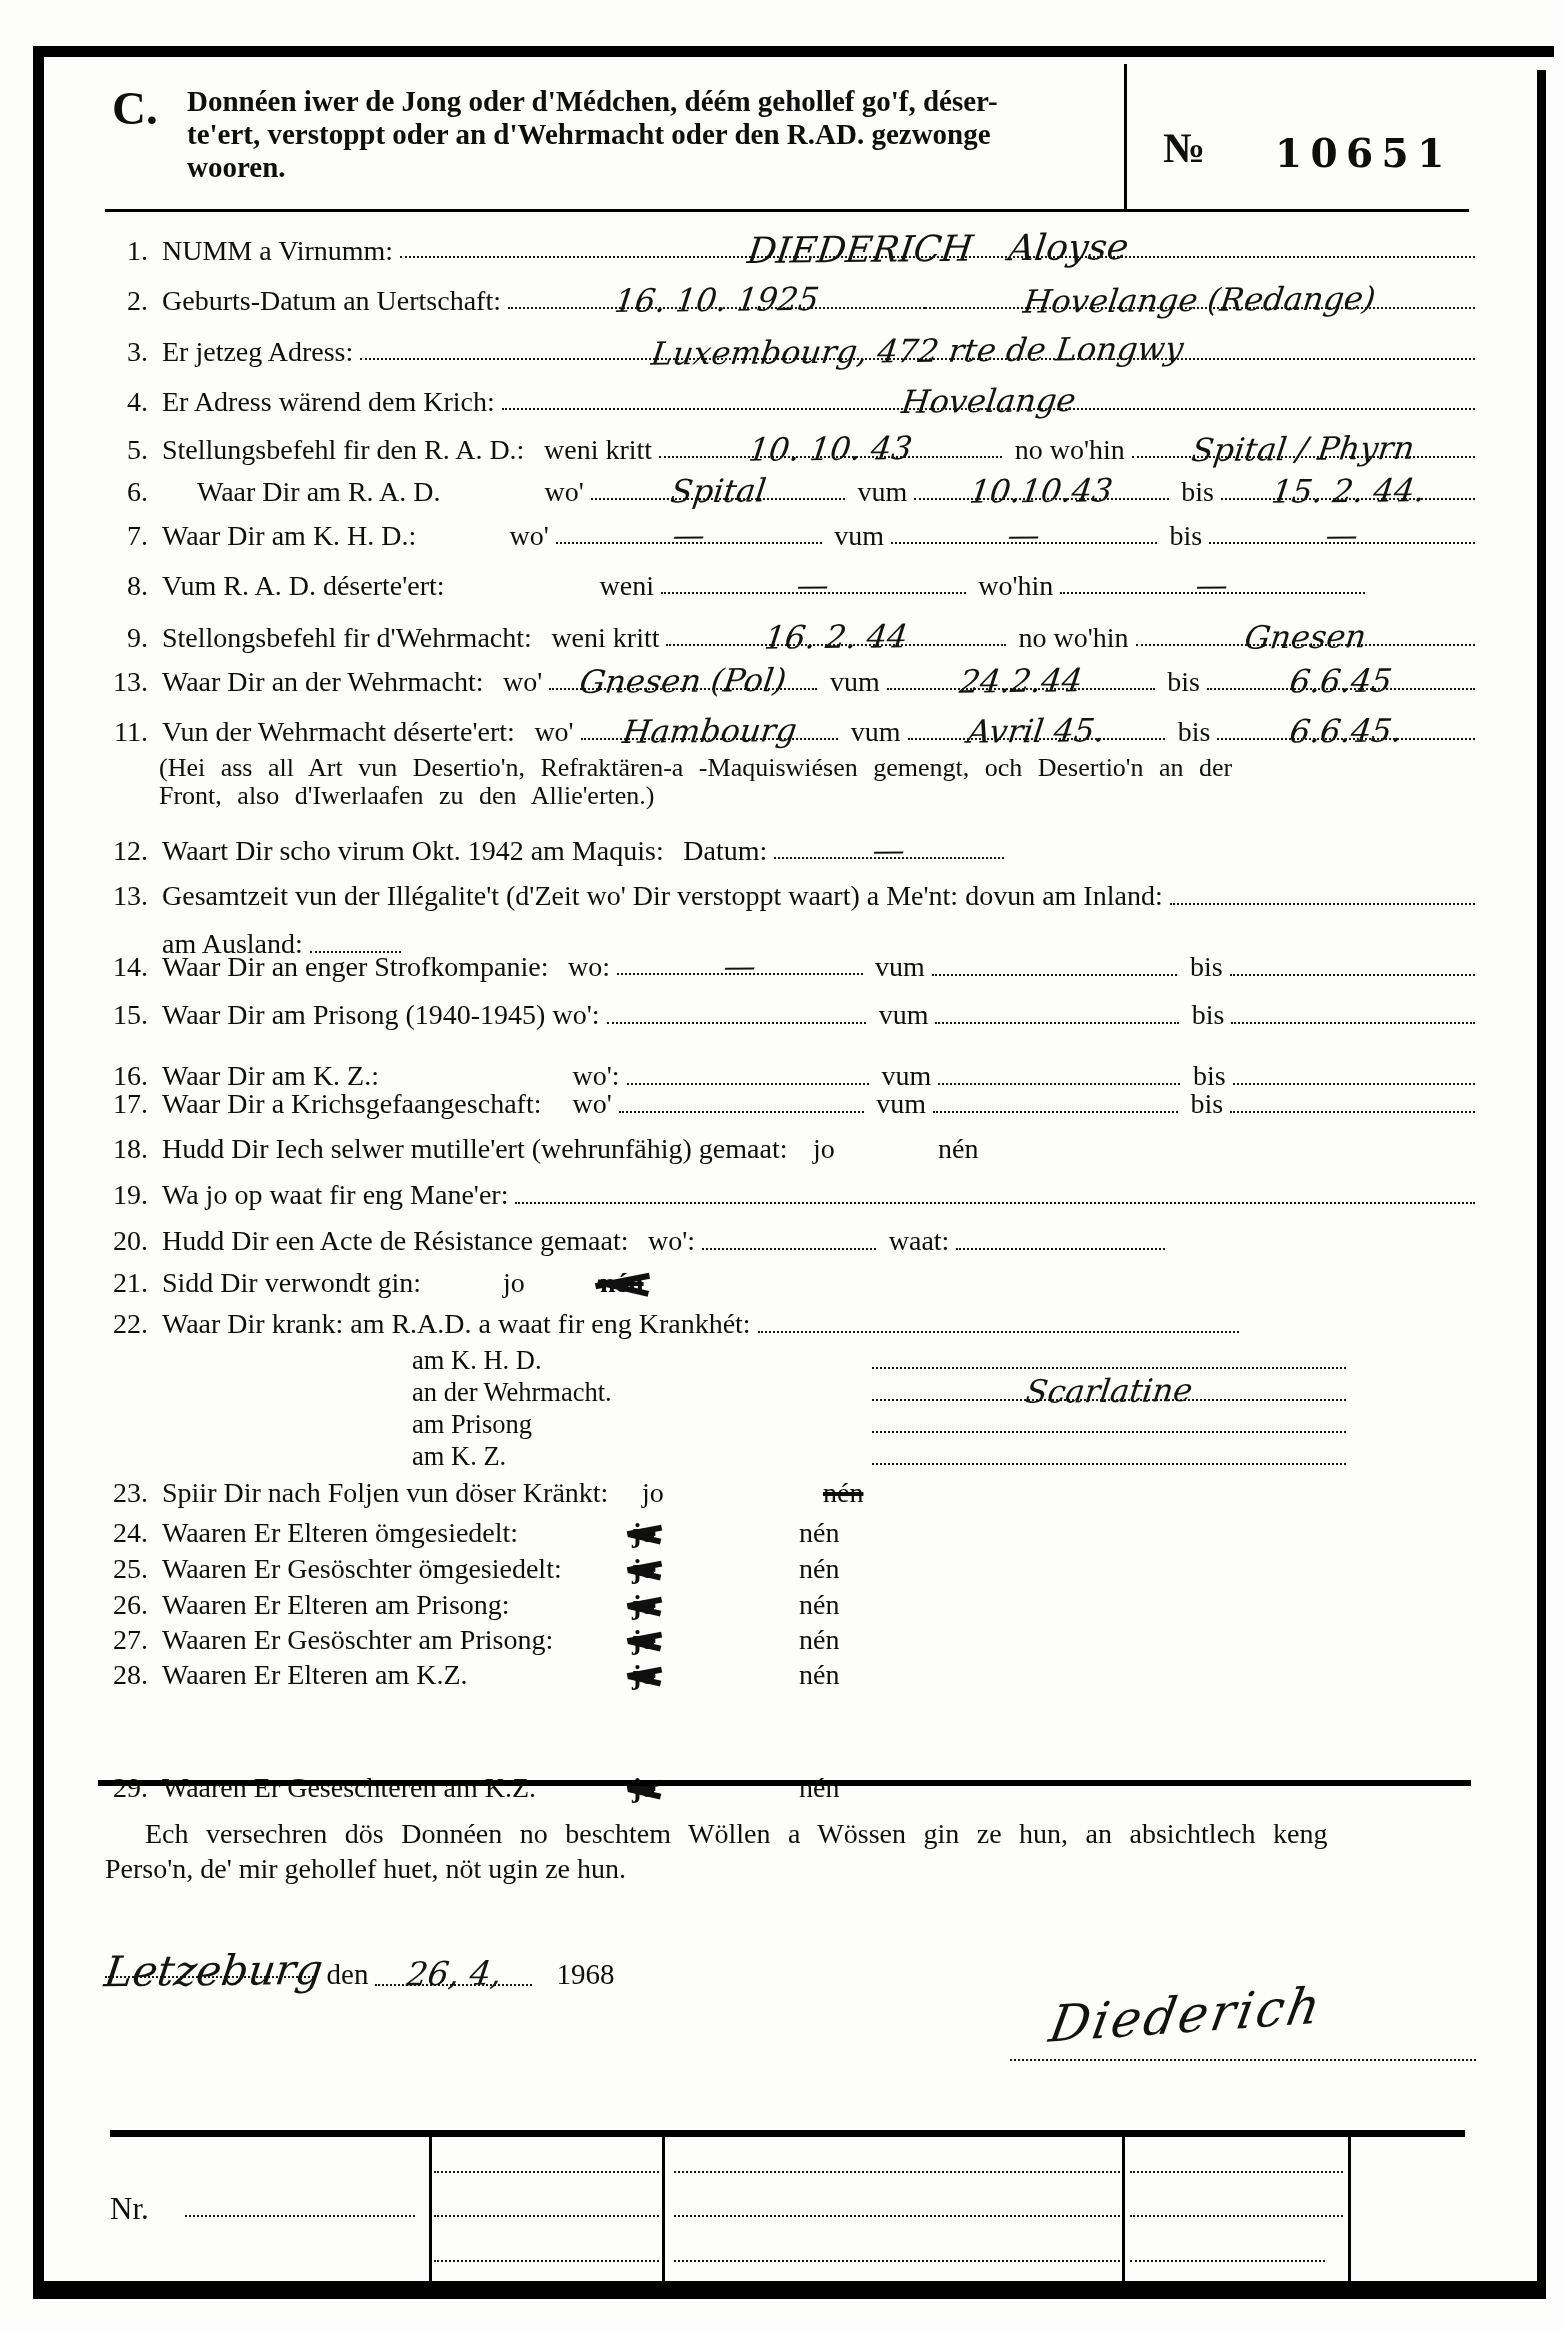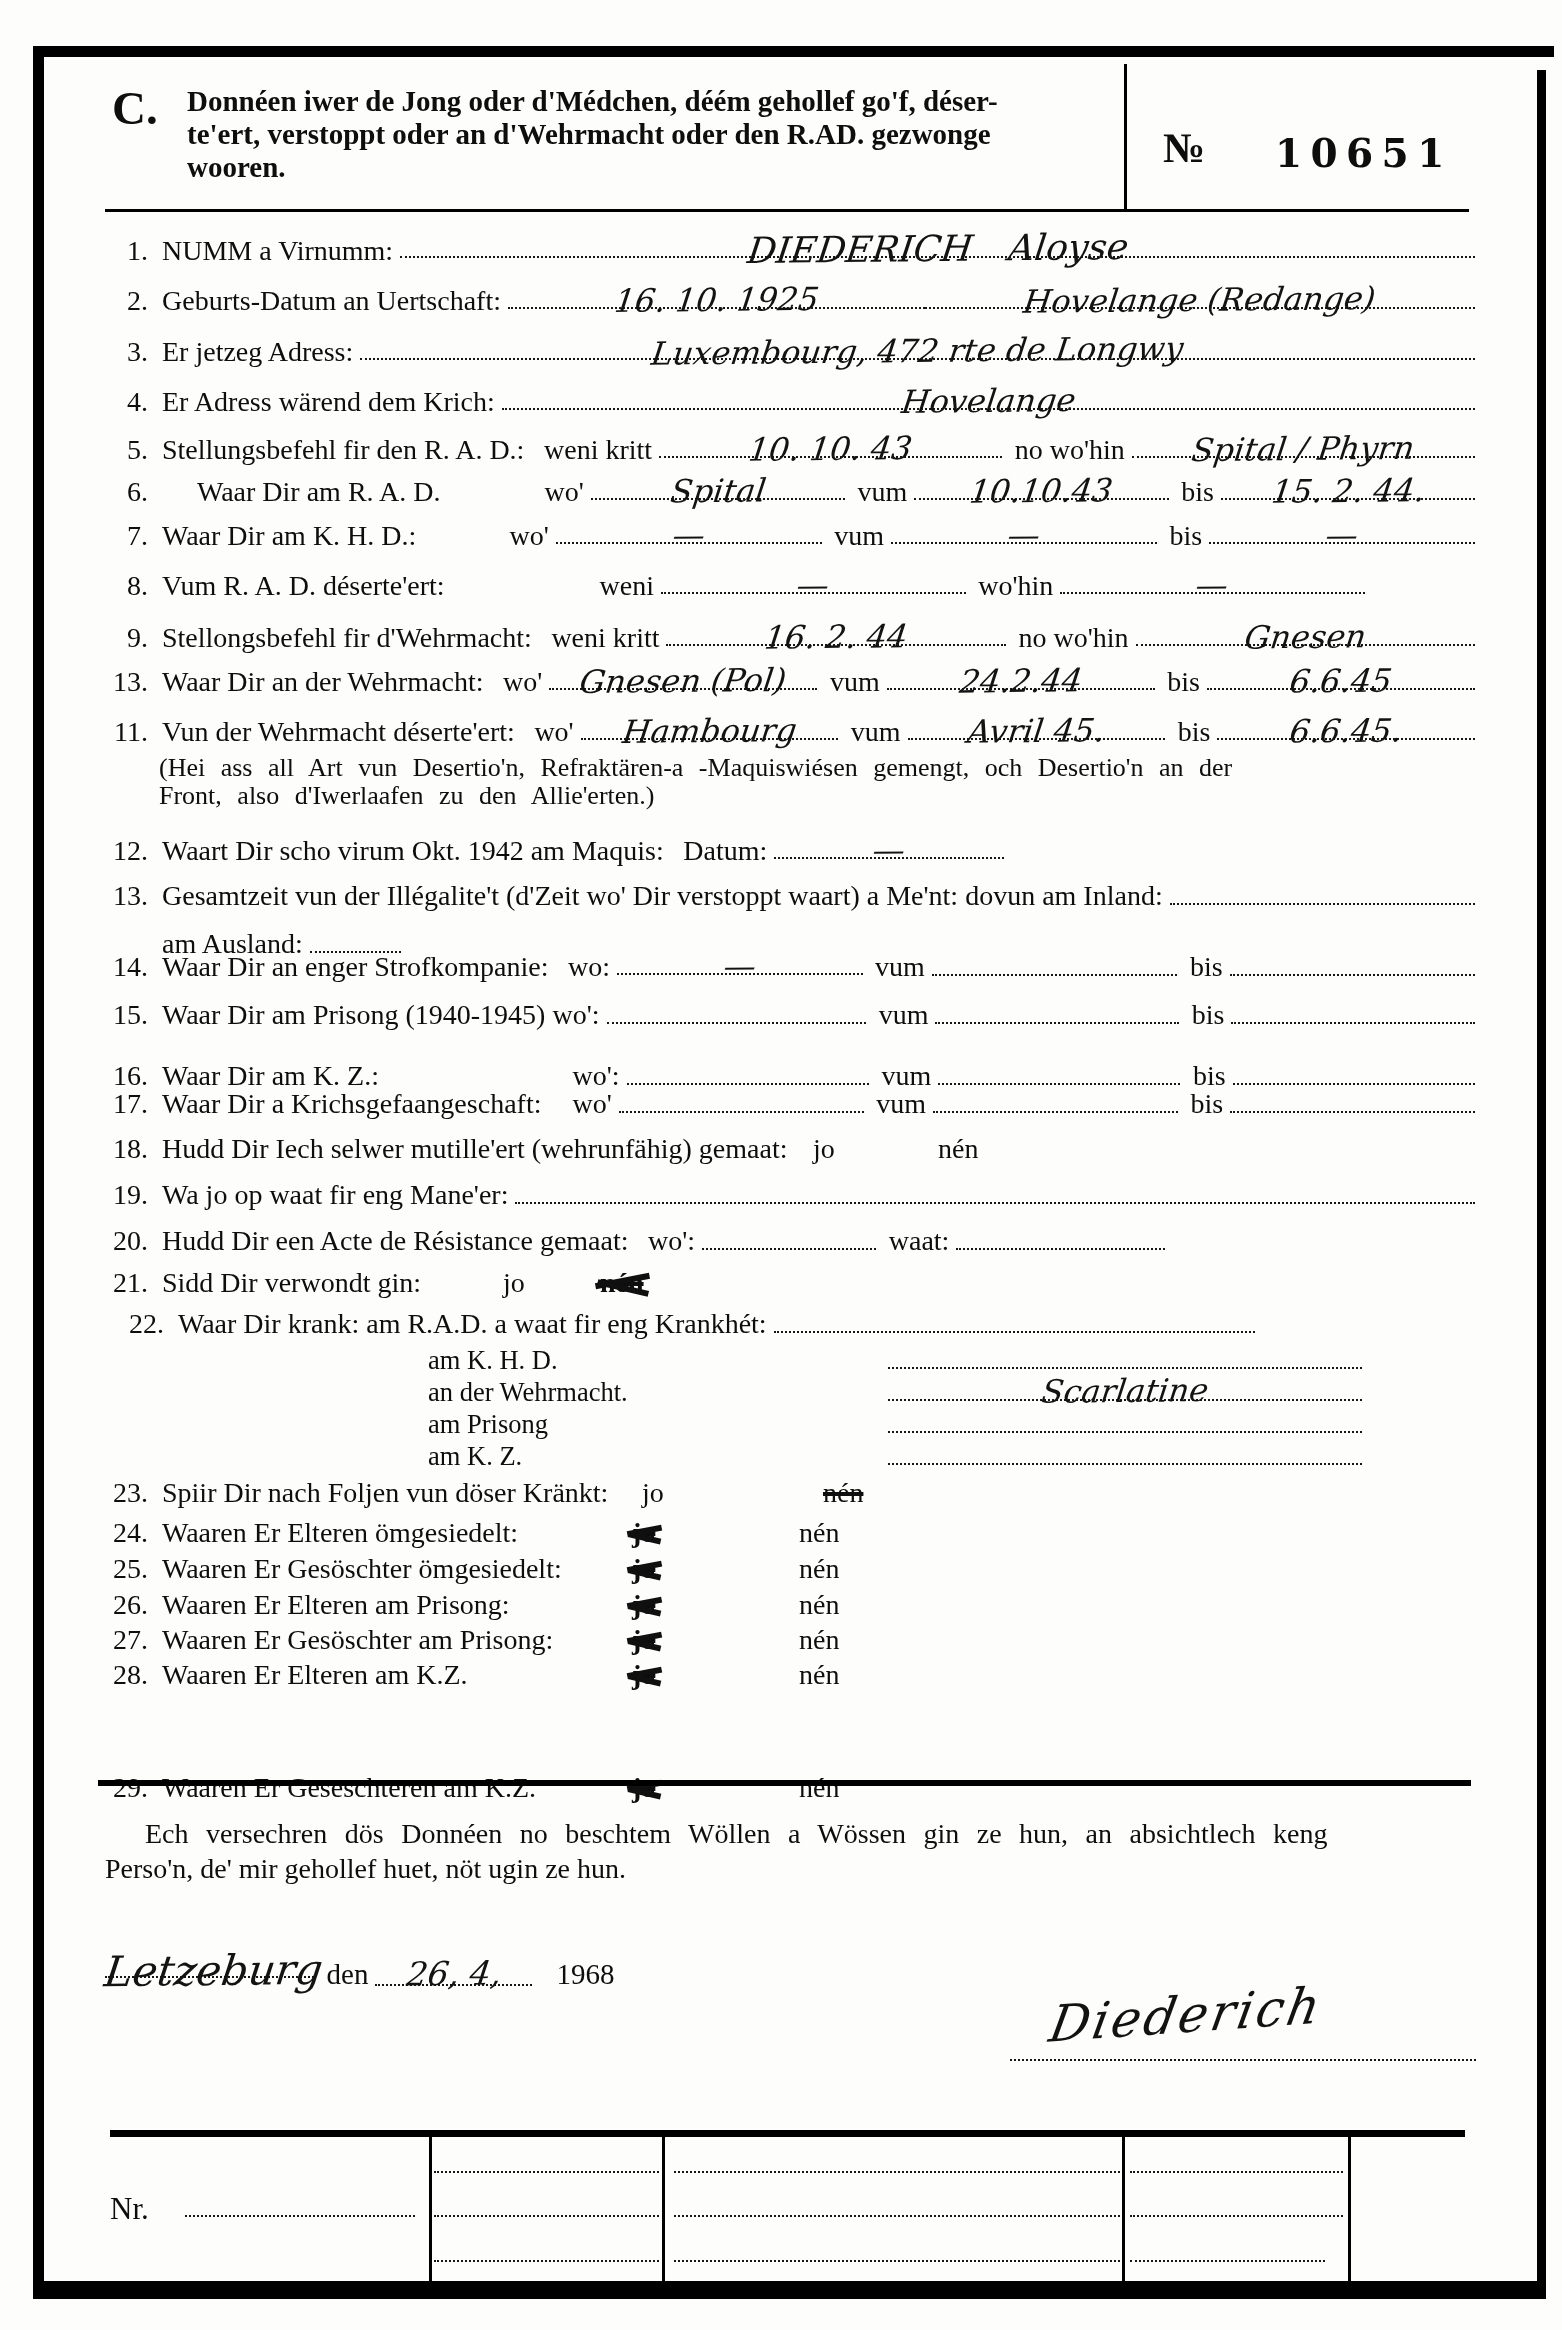--- a/index.html
+++ b/index.html
@@ -278,21 +278,21 @@
         </div>
       </div>
       <div class="row" style="top: 1264px;">
         <div class="rline">
           <span class="num">21.</span>
           <span class="lbl">Sidd Dir verwondt gin:</span>
           <span class="yn" style="left: 398px;">jo</span>
           <span class="yn scrib" style="left: 495px;">nén</span>
         </div>
       </div>
-      <div class="row" style="top: 1304px; margin-left: 16px;">
+      <div class="row" style="top: 1304px;">
         <div class="rline">
           <span class="num">22.</span>
           <span class="lbl">Waar Dir krank: am R.A.D. a waat fir eng Krankhét:</span>
           <span class="dot" style="flex: 0 0 481px;"></span>
           <span class="spacer" style="flex: 0 0 105px;"></span>
         </div>
         <div class="sub">
           <span class="sublbl">am K. H. D.</span>
           <span class="dot subdot"></span>
         </div>

